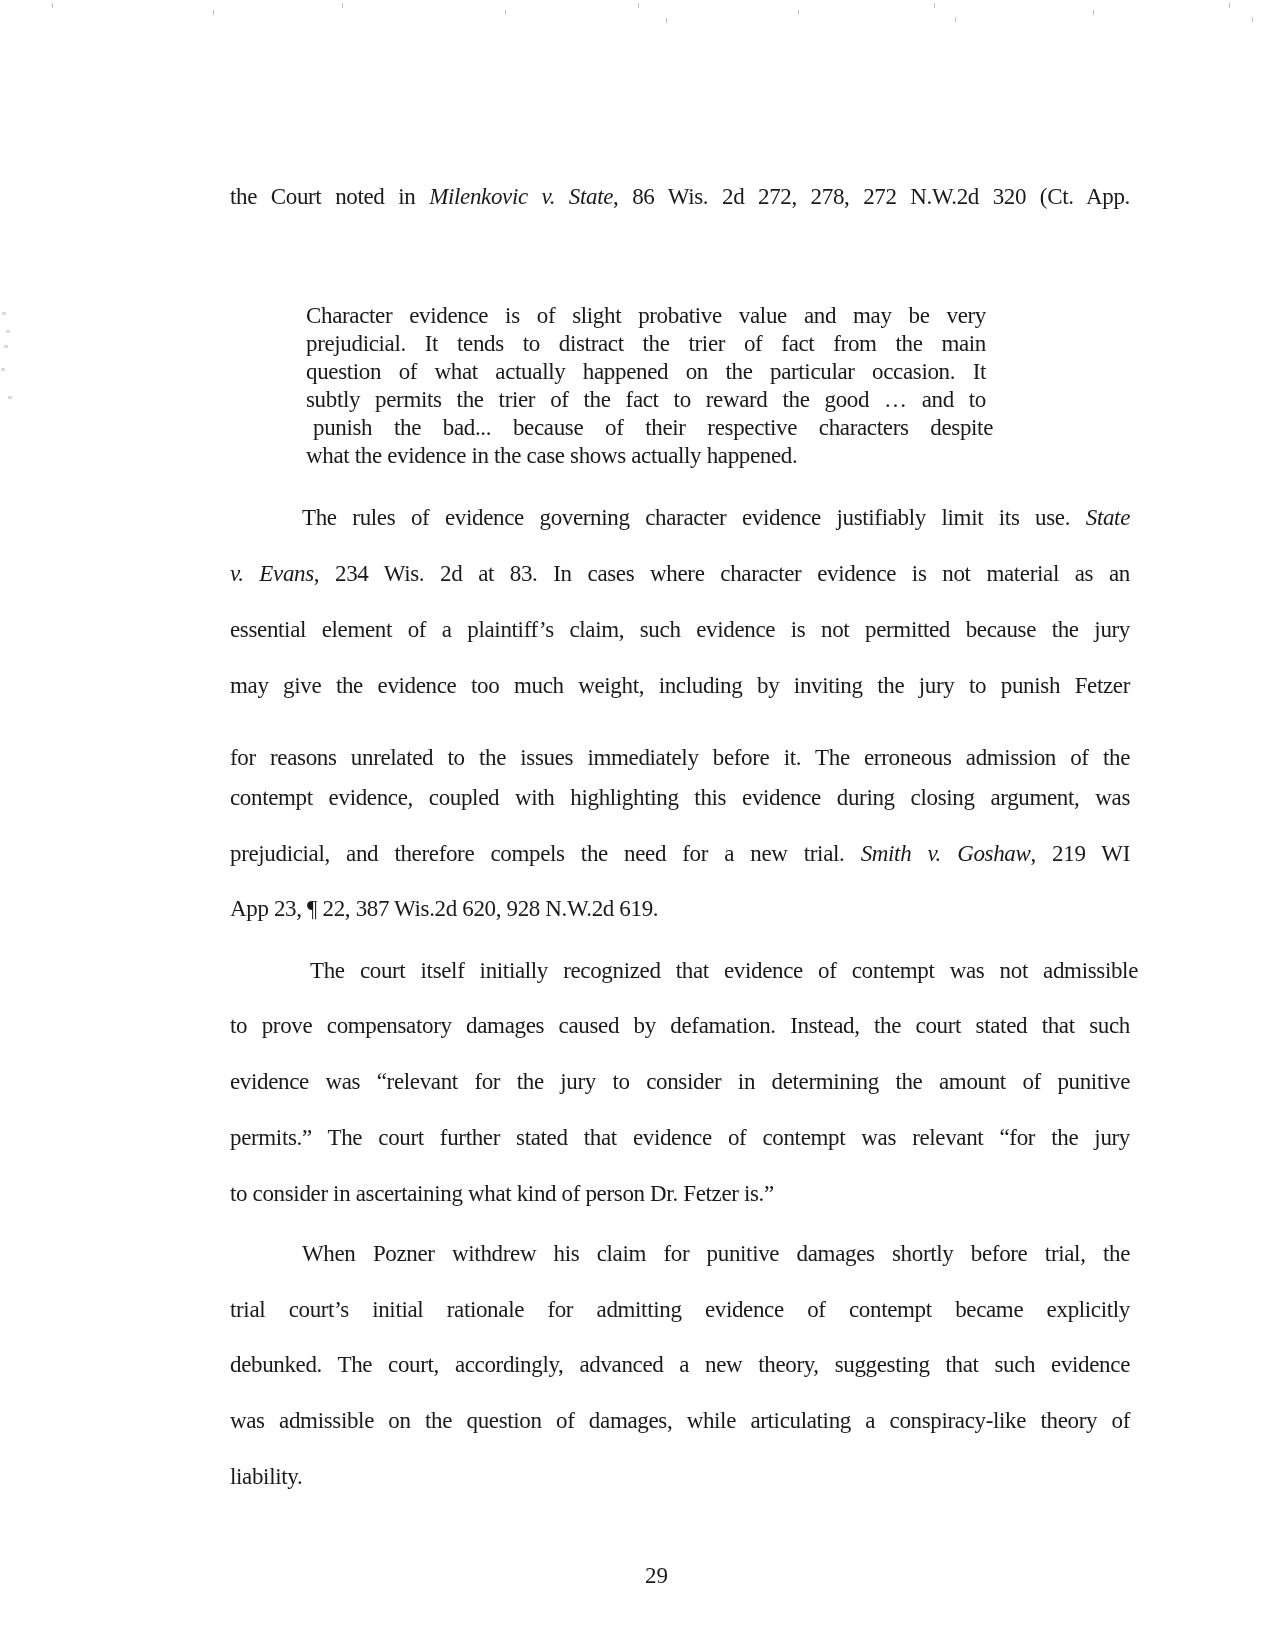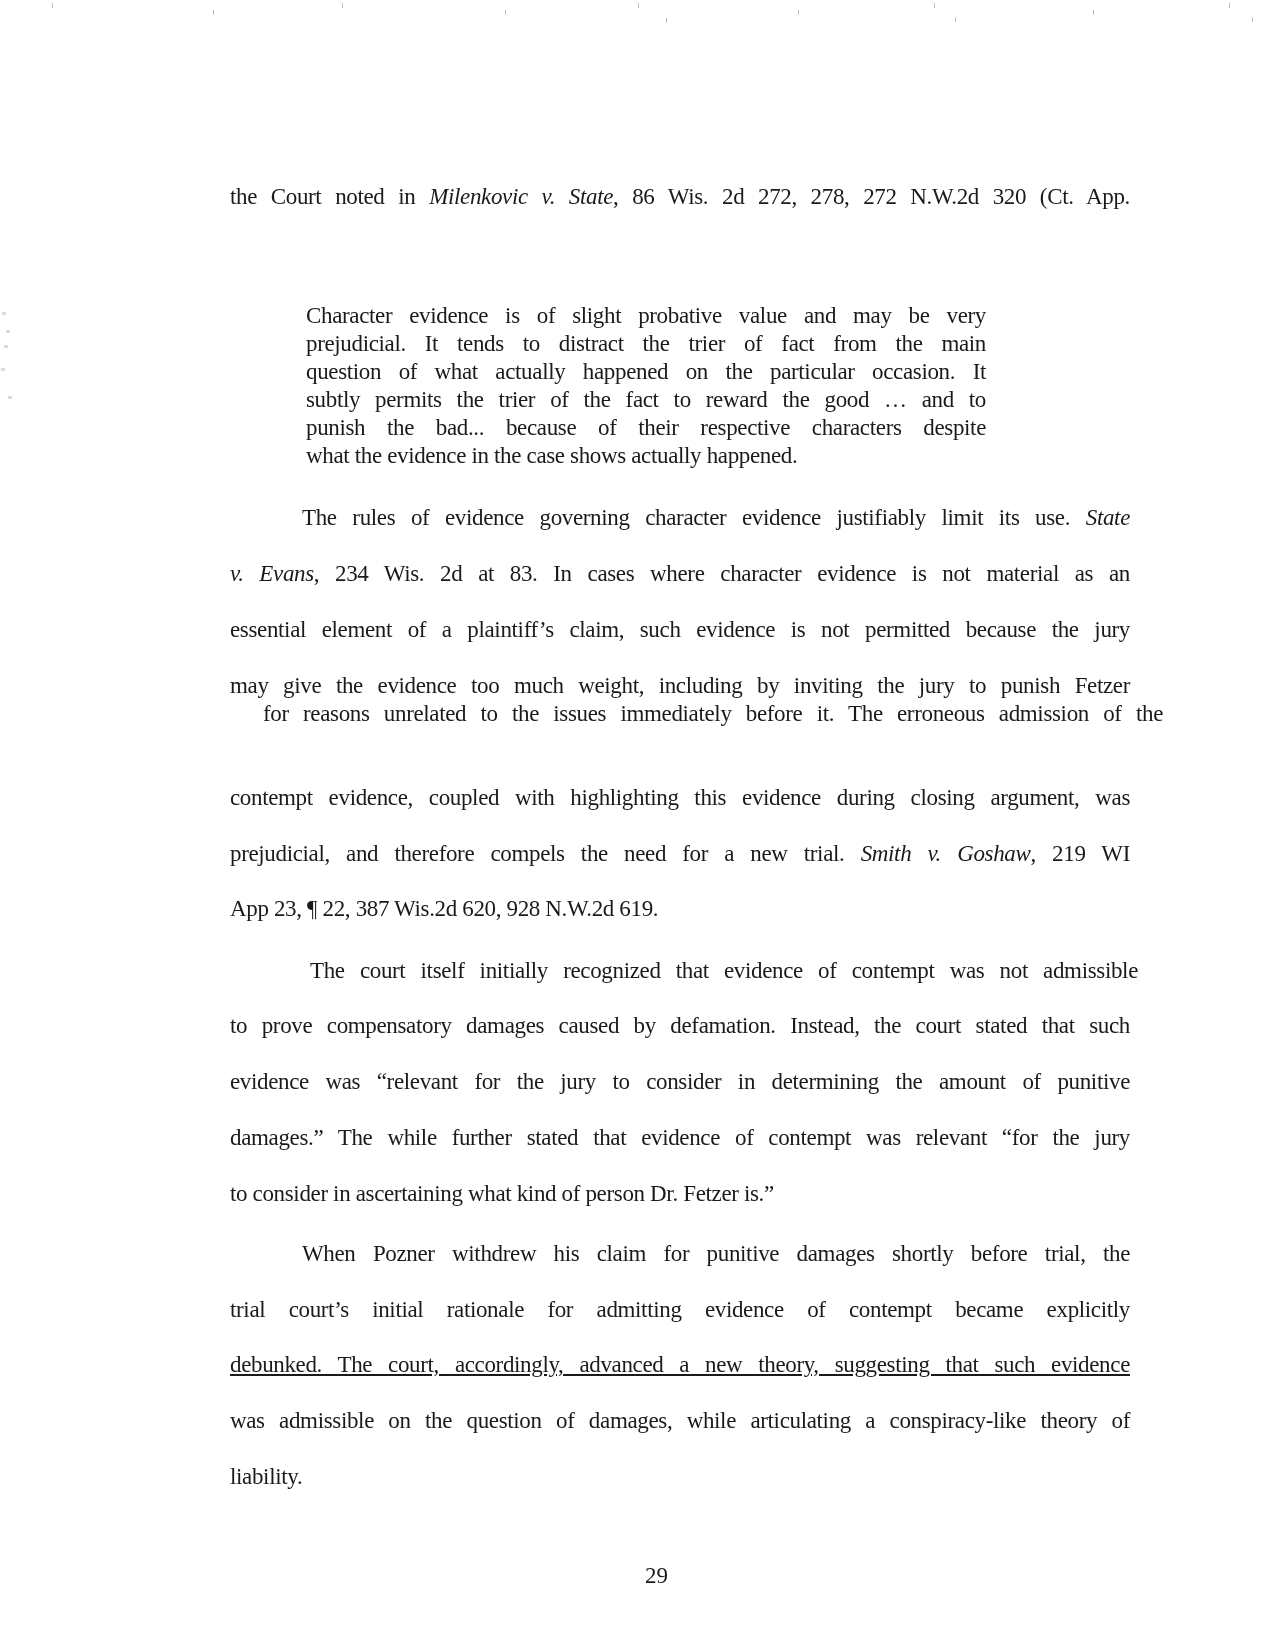--- a/index.html
+++ b/index.html
@@ -101,46 +101,46 @@
   <div class="edge-smudge" style="left:1px; top:368px;"></div>
   <div class="edge-smudge" style="left:8px; top:396px;"></div>
 
   <div class="line body-line" style="top:183px;"><span>the Court noted in </span><span class="it">Milenkovic v. State</span><span>, 86 Wis. 2d 272, 278, 272 N.W.2d 320 (Ct. App.</span></div>
 
   <div>
     <div class="line quote-line" style="top:302px;">Character evidence is of slight probative value and may be very</div>
     <div class="line quote-line" style="top:330px;">prejudicial. It tends to distract the trier of fact from the main</div>
     <div class="line quote-line" style="top:358px;">question of what actually happened on the particular occasion. It</div>
     <div class="line quote-line" style="top:386px;">subtly permits the trier of the fact to reward the good … and to</div>
-    <div class="line quote-line" style="top:414px;">punish the bad... because of their respective characters despite</div>
+    <div class="line quote-line" style="top:414px;margin-left:7px;">punish the bad... because of their respective characters despite</div>
     <div class="line quote-line last" style="top:442px;">what the evidence in the case shows actually happened.</div>
   </div>
 
   <div>
     <div class="line body-line indent" style="top:504px;"><span>The rules of evidence governing character evidence justifiably limit its use.  </span><span class="it">State</span></div>
     <div class="line body-line" style="top:560px;"><span class="it">v. Evans</span><span>, 234 Wis. 2d at 83.  In cases where character evidence is not material as an</span></div>
     <div class="line body-line" style="top:616px;">essential element of a plaintiff’s claim, such evidence is not permitted because the jury</div>
     <div class="line body-line" style="top:672px;">may give the evidence too much weight, including by inviting the jury to punish Fetzer</div>
-    <div class="line body-line" style="top:700px;margin-left:33px;">for reasons unrelated to the issues immediately before it.  The erroneous admission of the</div>
+    <div class="line body-line" style="top:744px;">for reasons unrelated to the issues immediately before it.  The erroneous admission of the</div>
     <div class="line body-line" style="top:784px;">contempt evidence, coupled with highlighting this evidence during closing argument, was</div>
     <div class="line body-line" style="top:840px;"><span>prejudicial, and therefore compels the need for a new trial.  </span><span class="it">Smith v. Goshaw</span><span>, 219 WI</span></div>
     <div class="line body-line last" style="top:895px;">App 23, ¶ 22, 387 Wis.2d 620, 928 N.W.2d 619.</div>
   </div>
 
   <div>
     <div class="line body-line indent" style="top:957px;margin-left:8px;">The court itself initially recognized that evidence of contempt was not admissible</div>
     <div class="line body-line" style="top:1012px;">to prove compensatory damages caused by defamation.  Instead, the court stated that such</div>
     <div class="line body-line" style="top:1068px;">evidence was “relevant for the jury to consider in determining the amount of punitive</div>
-    <div class="line body-line" style="top:1124px;">damages.”  The while further stated that evidence of contempt was relevant “for the jury</div>
+    <div class="line body-line" style="top:1124px;">permits.”  The court further stated that evidence of contempt was relevant “for the jury</div>
     <div class="line body-line last" style="top:1180px;font-family:Liberation Serif, serif;">to consider in ascertaining what kind of person Dr. Fetzer is.”</div>
   </div>
 
   <div>
     <div class="line body-line indent" style="top:1240px;">When Pozner withdrew his claim for punitive damages shortly before trial, the</div>
     <div class="line body-line" style="top:1296px;">trial court’s initial rationale for admitting evidence of contempt became explicitly</div>
-    <div class="line body-line" style="top:1351px;text-decoration:underline;">debunked.  The court, accordingly, advanced a new theory, suggesting that such evidence</div>
+    <div class="line body-line" style="top:1351px;">debunked.  The court, accordingly, advanced a new theory, suggesting that such evidence</div>
     <div class="line body-line" style="top:1407px;">was admissible on the question of damages, while articulating a conspiracy-like theory of</div>
     <div class="line body-line last" style="top:1463px;">liability.</div>
   </div>
 
   <div class="page-number">29</div>
 
 </div>
 
 </body></html>

